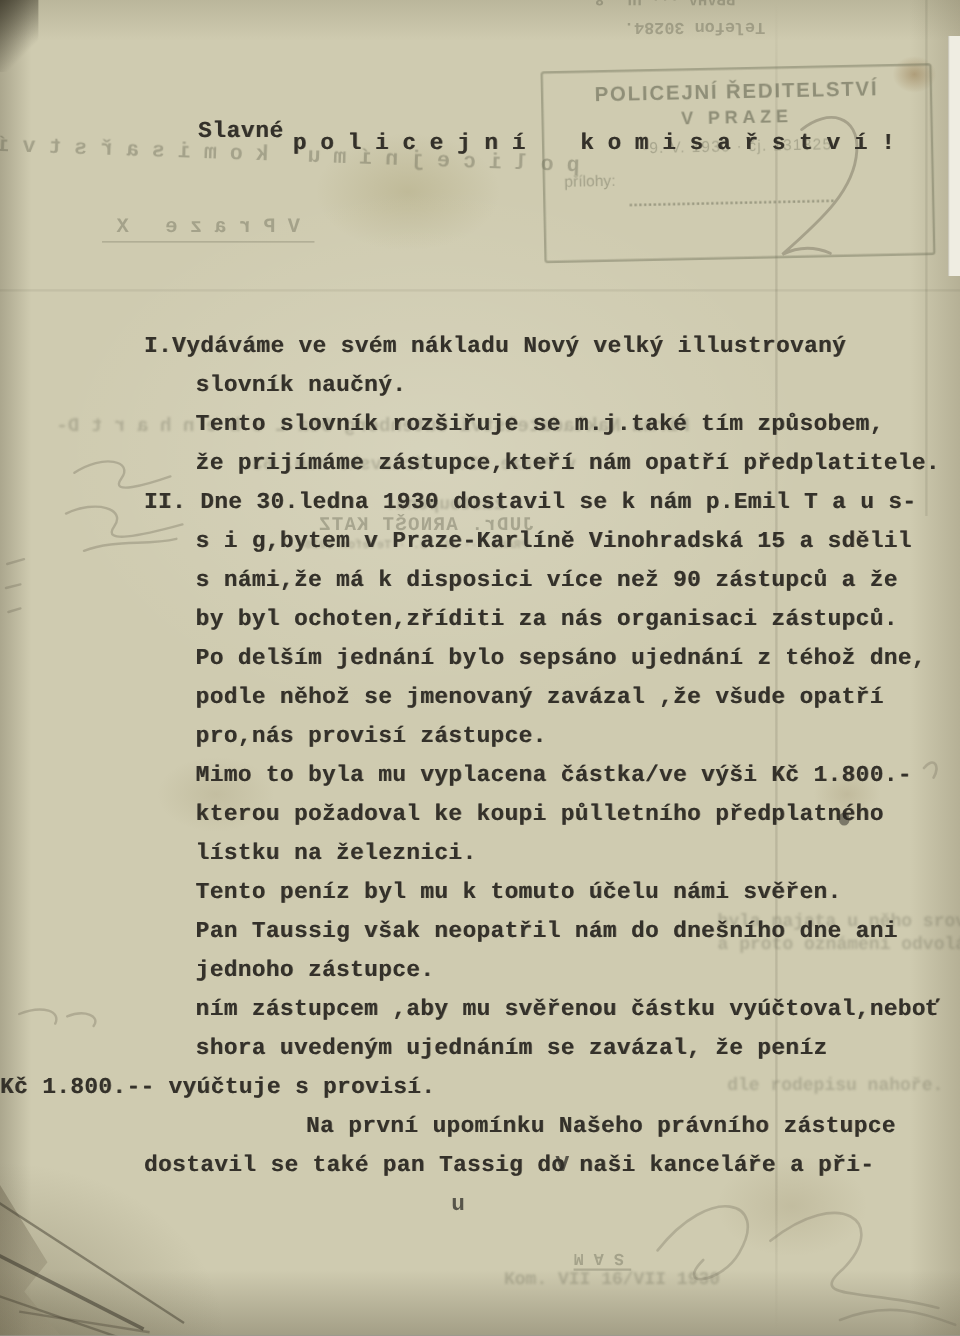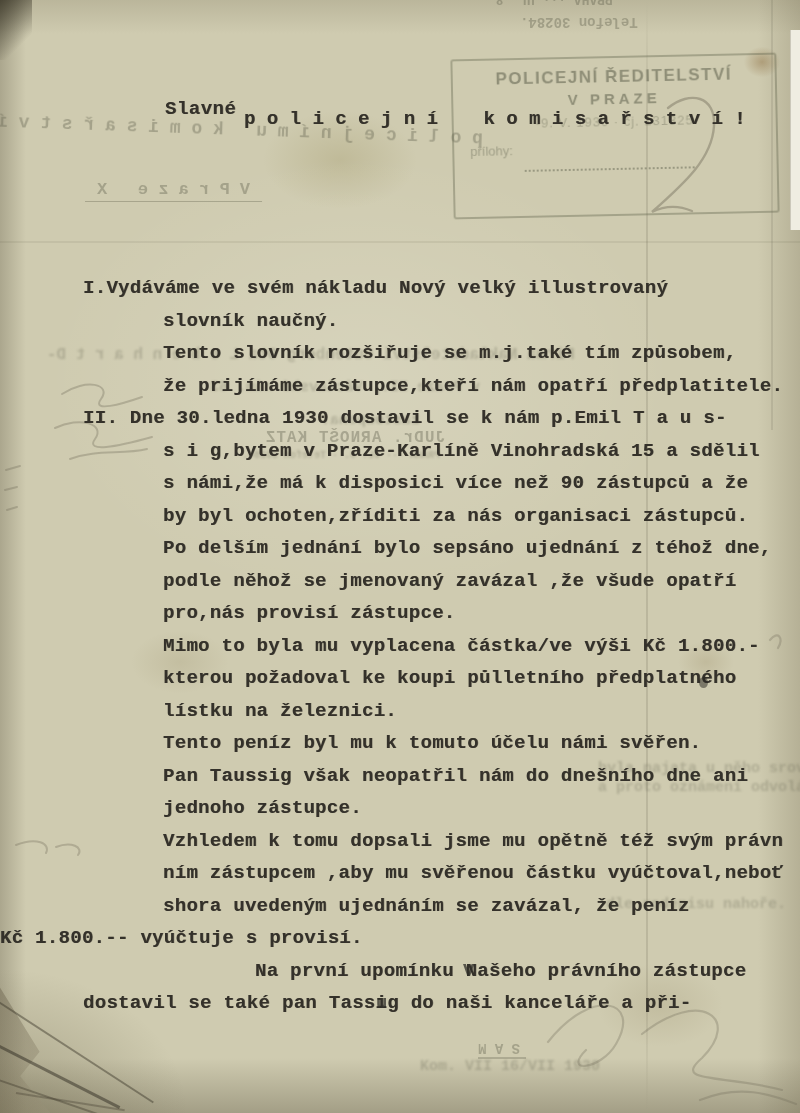--- a/index.html
+++ b/index.html
@@ -15,21 +15,21 @@
       radial-gradient(ellipse 90px 60px at 660px 1005px, rgba(115,100,60,0.14), rgba(0,0,0,0) 70%),
       radial-gradient(ellipse 260px 200px at 0% 100%, rgba(95,88,62,0.38), rgba(0,0,0,0) 72%),
       linear-gradient(90deg, rgba(88,82,62,0.30) 0px, rgba(0,0,0,0) 26px, rgba(0,0,0,0) 758px, rgba(108,100,74,0.26) 800px),
       linear-gradient(180deg, rgba(105,98,72,0.20) 0px, rgba(0,0,0,0) 34px, rgba(0,0,0,0) 1058px, rgba(78,72,52,0.34) 1113px),
       #cfcbb0;
   }
   
   .typedblock{position:absolute;left:0;top:272px;width:100%;}
   .line{height:32.5px;line-height:32.5px;white-space:pre;font-size:19px;font-weight:700;
         color:#34312a;letter-spacing:0.3px;text-shadow:0.5px 0 0 rgba(52,49,42,0.55);}
-  .ind-a{padding-left:83px;}
+  .ind-a{padding-left:120px;}
   .ind-b{padding-left:163px;}
   .ind-c{}
   .ind-d{padding-left:255px;}
   .salutation{position:absolute;left:165px;top:50px;font-size:19px;font-weight:700;color:#34312a;
         letter-spacing:0.5px;text-shadow:0.5px 0 0 rgba(52,49,42,0.55);margin-top:48px;}
   .addressee{position:absolute;left:244px;top:108px;font-size:19px;font-weight:700;color:#34312a;
         white-space:pre;text-shadow:0.5px 0 0 rgba(52,49,42,0.55);}
   
   .stamp{position:absolute;left:452px;top:56px;width:322px;height:156px;
         border:2px solid rgba(106,108,84,0.42);border-radius:3px;transform:rotate(-1.2deg);
@@ -142,21 +142,20 @@
     <div class="line ind-b">by byl ochoten,zříditi za nás organisaci zástupců.</div>
     <div class="line ind-b">Po delším jednání bylo sepsáno ujednání z téhož dne,</div>
     <div class="line ind-b">podle něhož se jmenovaný zavázal ,že všude opatří</div>
     <div class="line ind-b">pro,nás provisí zástupce.</div>
     <div class="line ind-b">Mimo to byla mu vyplacena částka/ve výši Kč 1.800.-</div>
     <div class="line ind-b">kterou požadoval ke koupi půlletního předplatného</div>
     <div class="line ind-b">lístku na železnici.</div>
     <div class="line ind-b">Tento peníz byl mu k tomuto účelu námi svěřen.</div>
     <div class="line ind-b">Pan Taussig však neopatřil nám do dnešního dne ani</div>
     <div class="line ind-b">jednoho zástupce.</div>
-    <div class="line ind-b">Vzhledem k tomu dopsali jsme mu opětně též svým právn</div>
     <div class="line ind-b">ním zástupcem ,aby mu svěřenou částku vyúčtoval,neboť</div>
     <div class="line ind-b">shora uvedeným ujednáním se zavázal, že peníz</div>
     <div class="line ind-c">Kč 1.800.-- vyúčtuje s provisí.</div>
     <div class="line ind-d">Na první upomínku Našeho právního zástupce</div>
     <div class="line ind-a">dostavil se také pan Tassig do naši kanceláře a při-</div>
   </div>
 
   <div class="ostrike" style="left:463px;top:960px;">V</div>
   <div class="ostrike" style="left:376px;top:992px;">u</div>
   <div class="blot"></div>

